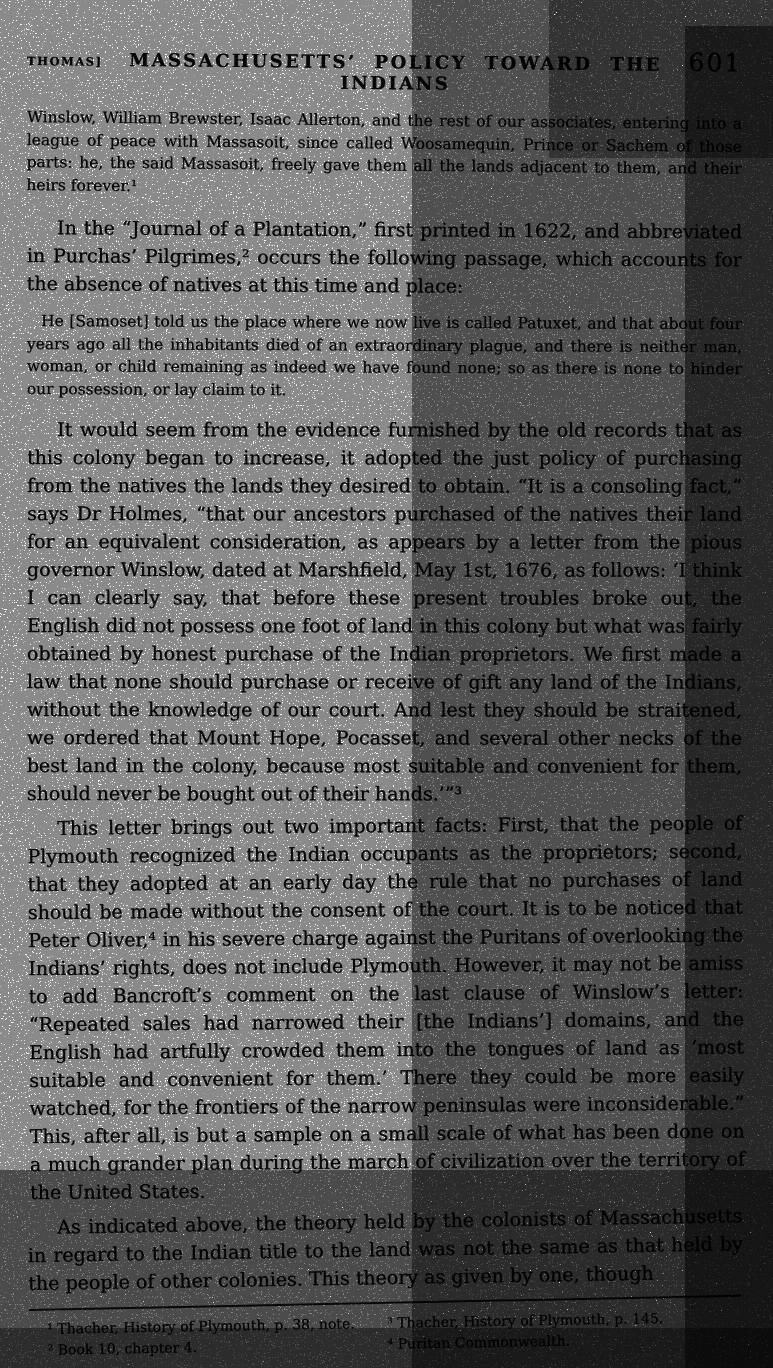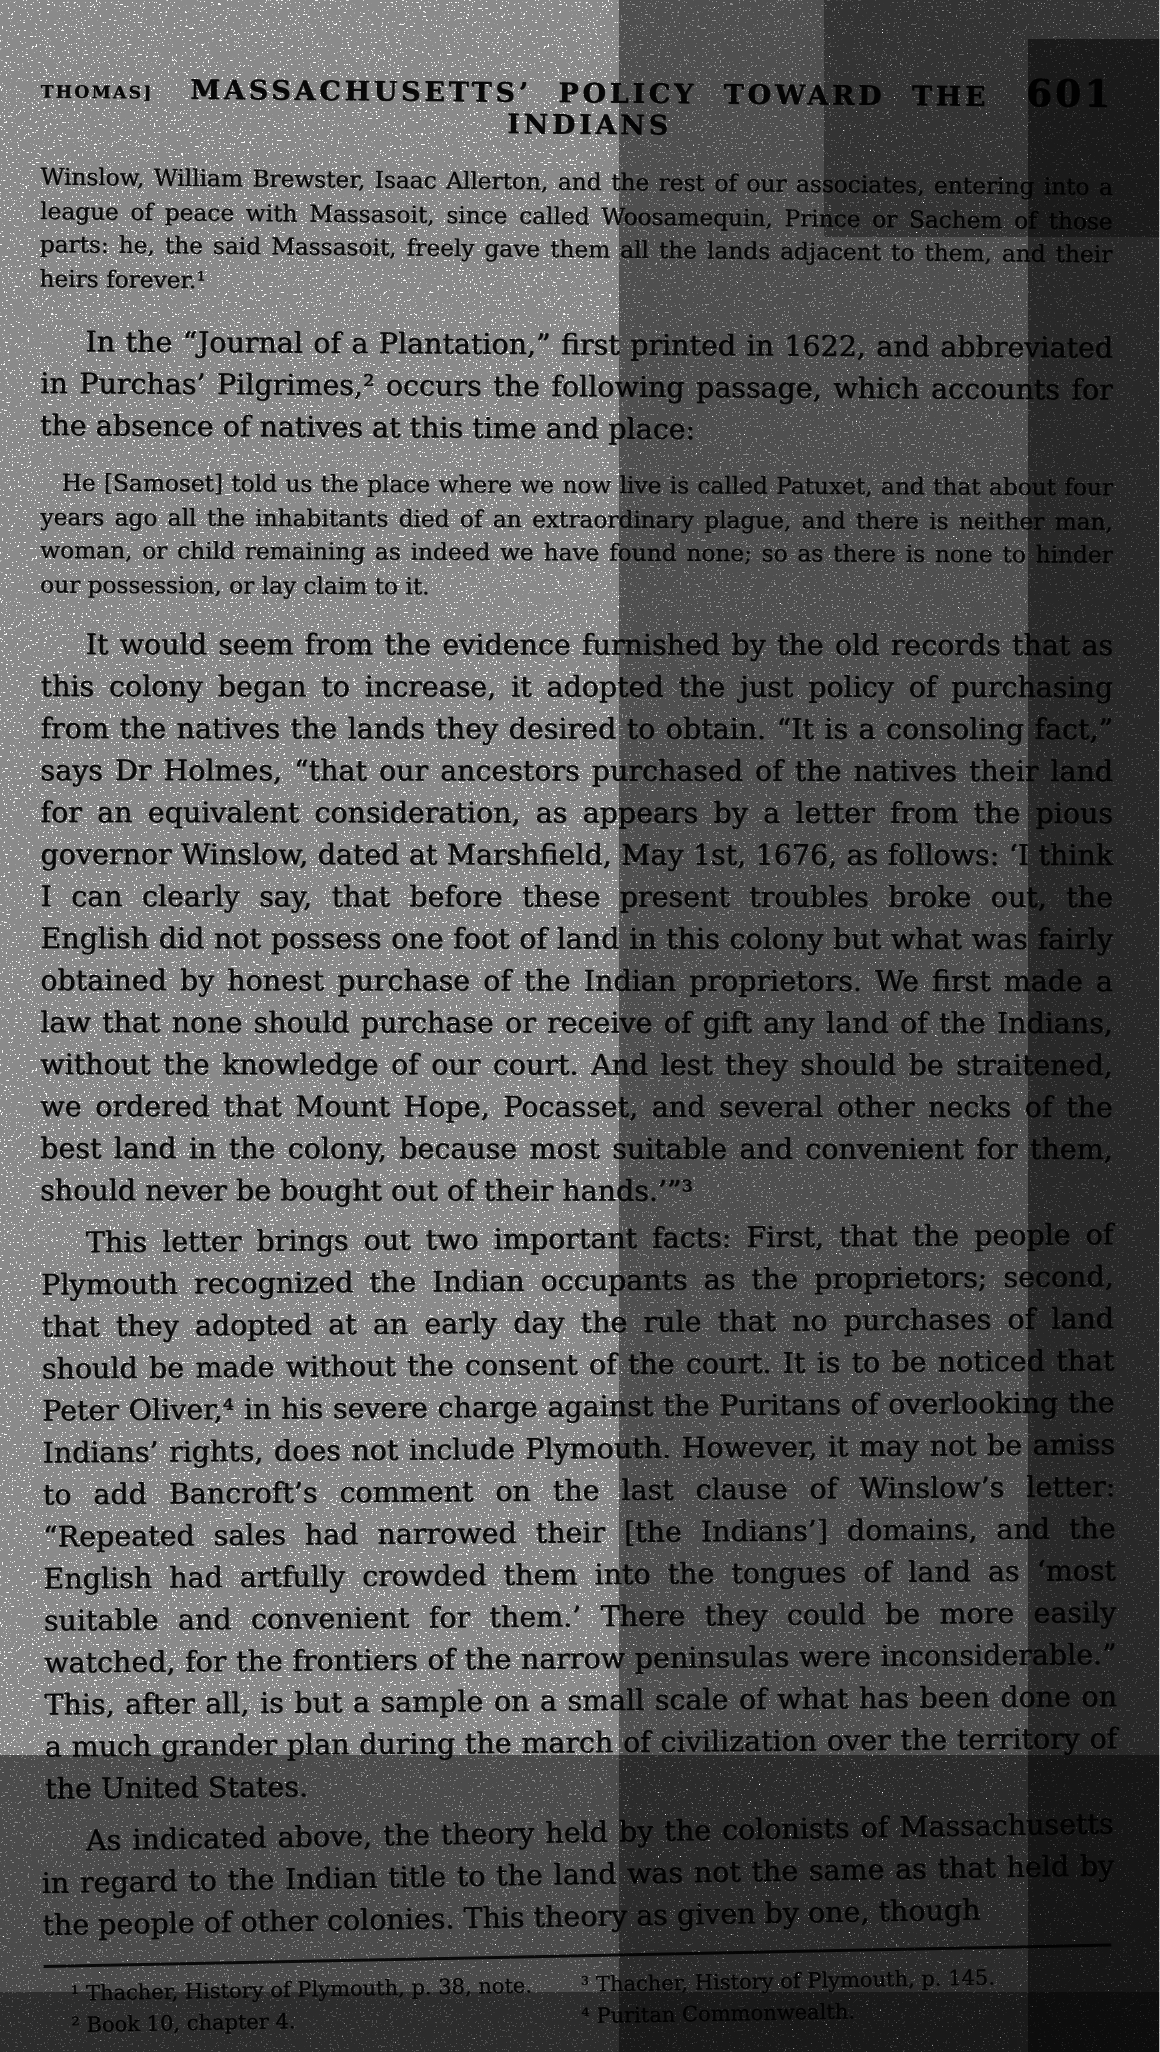--- a/index.html
+++ b/index.html
@@ -25,21 +25,21 @@
     text-shadow:0.3px 0.2px 0 rgba(0,0,0,.7);
   }
   .title{
     flex:1 1 auto;text-align:center;
     font-size:18px;font-weight:bold;
     letter-spacing:2.5px;word-spacing:9px;
     text-shadow:0.4px 0.3px 0 rgba(0,0,0,.8);
   }
   .pagenum{
     flex:0 0 auto;
-    font-size:25px;font-weight:bold;
+    font-size:25px;font-weight:normal;
     letter-spacing:2px;
     text-shadow:0.5px 0.3px 0 rgba(0,0,0,.85);
   }
   p{margin:0;text-align:justify;}
   .bodytext{
     font-size:19px;line-height:28px;
     text-shadow:0.45px 0.25px 0 rgba(0,0,0,.78);
   }
   .smalltext{
     font-size:15.5px;line-height:22.5px;

